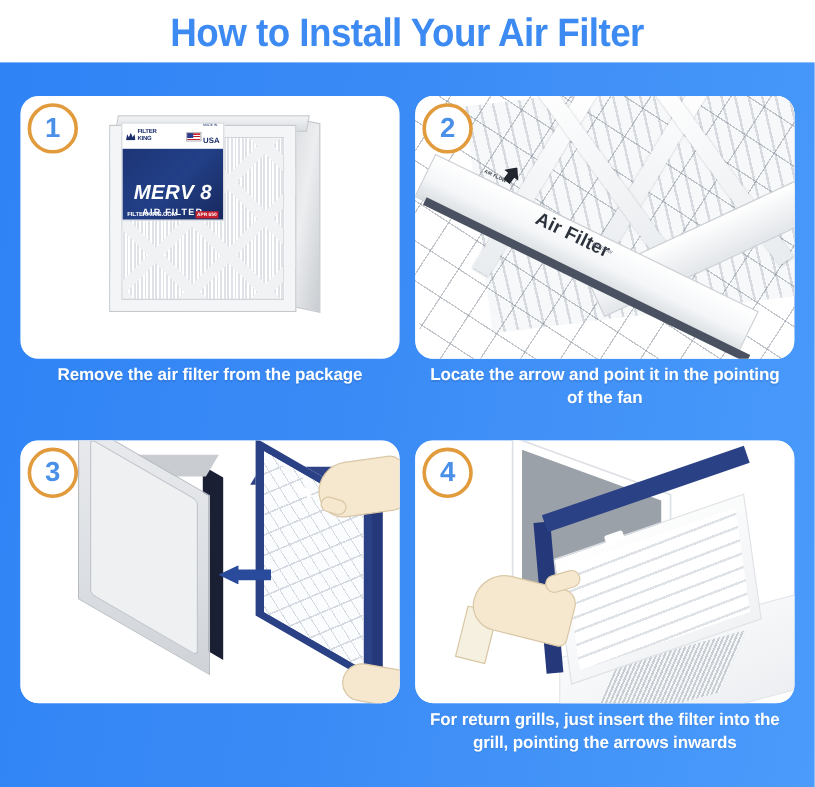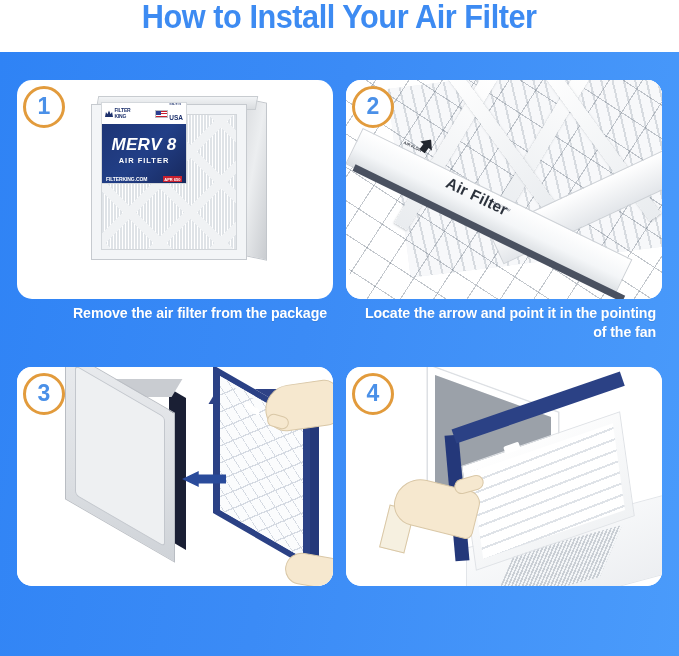--- a/index.html
+++ b/index.html
@@ -14,20 +14,21 @@
     position: relative;
   }
 
   
   .header {
     position: absolute;
     left: 0; top: 0;
     width: 679px; height: 52px;
     background: #ffffff;
     display: flex;
+    align-items: center;
     justify-content: center;
   }
   .header-title {
     font-size: 33px;
     font-weight: bold;
     color: #3d8bf2;
     letter-spacing: -0.5px;
     white-space: nowrap;
     transform: scaleX(0.93);
     line-height: 1;
@@ -86,21 +87,21 @@
     color: #4a90e8;
     line-height: 1;
     transform: translateY(-1px);
   }
 
   
   .caption {
     position: absolute;
     left: 0; top: 224px;
     width: 316px;
-    text-align: right;
+    text-align: center;
     color: #ffffff;
     font-size: 14.2px;
     font-weight: bold;
     line-height: 1.32;
     letter-spacing: -0.1px;
     text-shadow: 0 1px 1px rgba(0,0,0,0.10);
     padding: 0 6px;
   }
 
   
@@ -214,21 +215,21 @@
     line-height: 1;
   }
   .p1-usa-made {
     font-size: 3px; color: #1b2f6b; display: block; line-height: 1;
     letter-spacing: -0.1px;
   }
   .p1-label-body {
     height: 61px;
     background: linear-gradient(135deg, #1d3576 0%, #223f87 50%, #17285c 100%);
     position: relative;
-    padding-top: 12px;
+    padding-top: 28px;
   }
   .p1-merv {
     color: #ffffff;
     font-size: 17px;
     font-weight: bold;
     font-style: italic;
     text-align: center;
     letter-spacing: 0.3px;
     line-height: 1;
   }
@@ -715,16 +716,17 @@
           <div class="p4-blue-edge"></div>
           <div class="p4-blue-logo"></div>
           <div class="p4-cuff"></div>
           <div class="p4-hand"></div>
           <div class="p4-finger"></div>
         </div>
       </div>
       <div class="badge">
         <span class="badge-num">4</span>
       </div>
+      <div class="caption">For return grills, just insert the filter into the grill, pointing the arrows inwards</div>
     </div>
 
   </div>
 </div>
 
 </body></html>

